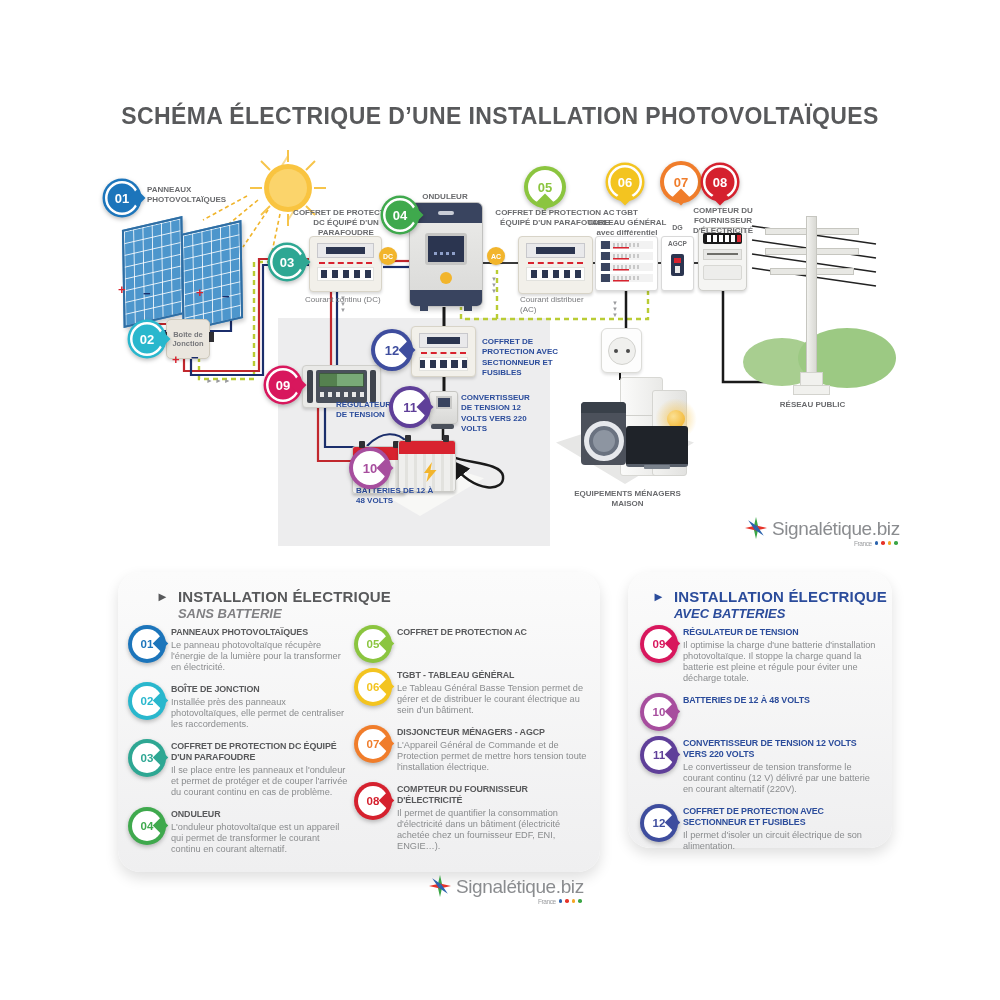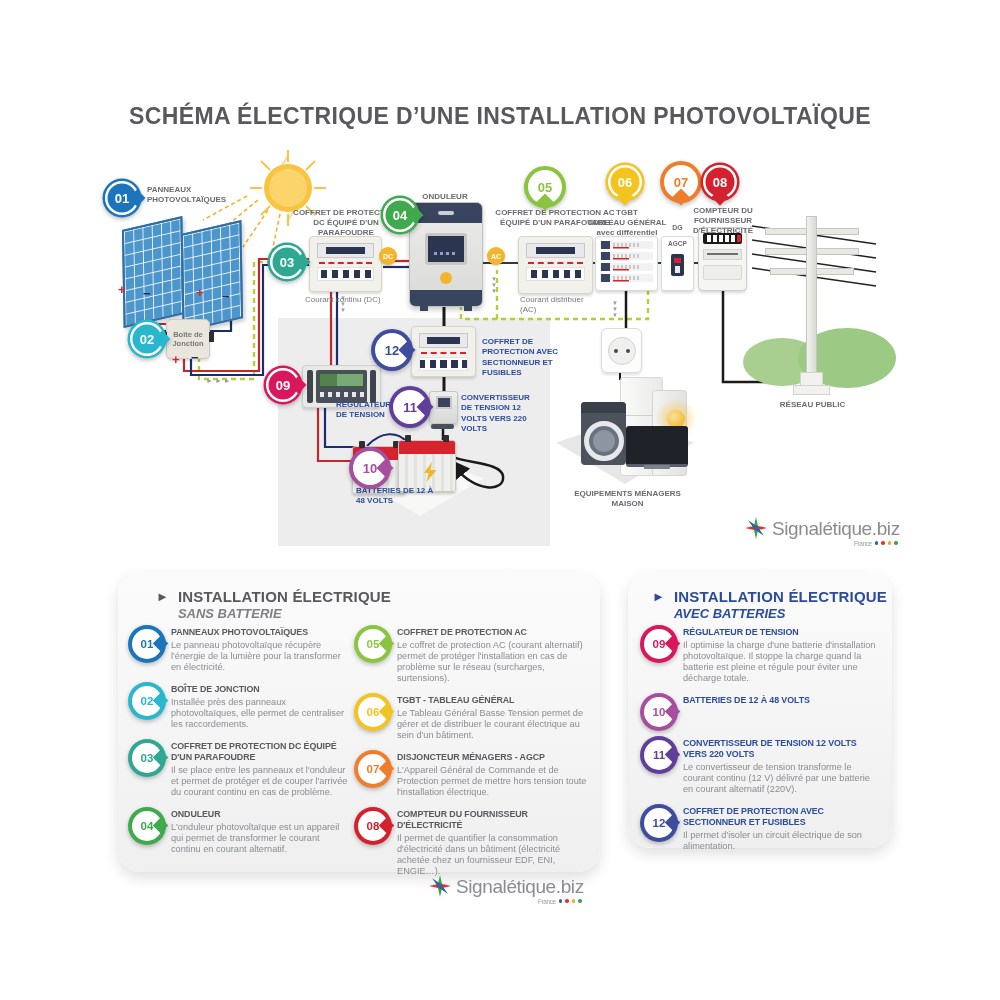--- a/index.html
+++ b/index.html
@@ -150,21 +150,21 @@
   .logo-sub .fr{font:400 6.5px "Liberation Sans",sans-serif;color:#9A9C9F;}
   .dot{width:3.5px;height:3.5px;border-radius:50%;display:inline-block;}
   svg.overlay{position:absolute;left:0;top:0;z-index:2;pointer-events:none;}
   svg.icon{display:block;}
 </style>
 </head>
 <body>
 
 <div class="page">
 
-  <div class="title">SCHÉMA ÉLECTRIQUE D’UNE INSTALLATION PHOTOVOLTAÏQUE</div>
+  <div class="title">SCHÉMA ÉLECTRIQUE D’UNE INSTALLATION PHOTOVOLTAÏQUES</div>
 
   <div class="graybox"></div>
 
   <div class="platform" style="left:356px;top:458px;width:128px;height:58px;background:#F8F8F6;"></div>
   <div class="platform" style="left:556px;top:420px;width:138px;height:64px;background:#E7E7E6;"></div>
 
   <svg class="overlay" width="1000" height="1000" viewBox="0 0 1000 1000">
     <defs>
       <marker id="arr" markerWidth="9" markerHeight="9" refX="6" refY="4.5" orient="auto">
         <path d="M0,0 L9,4.5 L0,9 z" fill="#1A1A1A"></path>
@@ -456,21 +456,20 @@
             <div class="ititle">ONDULEUR</div>
         <div class="idesc">L'onduleur photovoltaïque est un appareil qui permet de transformer le courant continu en courant alternatif.</div>
           </div>
       </div>
     </div>
     <div class="col" style="left:240px;top:55px;width:232px;gap:11px;">
       <div class="item">
         <div class="pin outline right inrow" style="--c:#8BC53F;">05</div>
         <div class="itxt">
             <div class="ititle">COFFRET DE PROTECTION AC</div>
-        <div class="idesc">Le coffret de protection AC (courant alternatif) permet de protéger l'installation en cas de problème sur le réseau (surcharges, surtensions).</div>
           </div>
       </div>
       <div class="item">
         <div class="pin outline right inrow" style="--c:#F3C420;">06</div>
         <div class="itxt">
             <div class="ititle">TGBT - TABLEAU GÉNÉRAL</div>
         <div class="idesc">Le Tableau Général Basse Tension permet de gérer et de distribuer le courant électrique au sein d'un bâtiment.</div>
           </div>
       </div>
       <div class="item">

